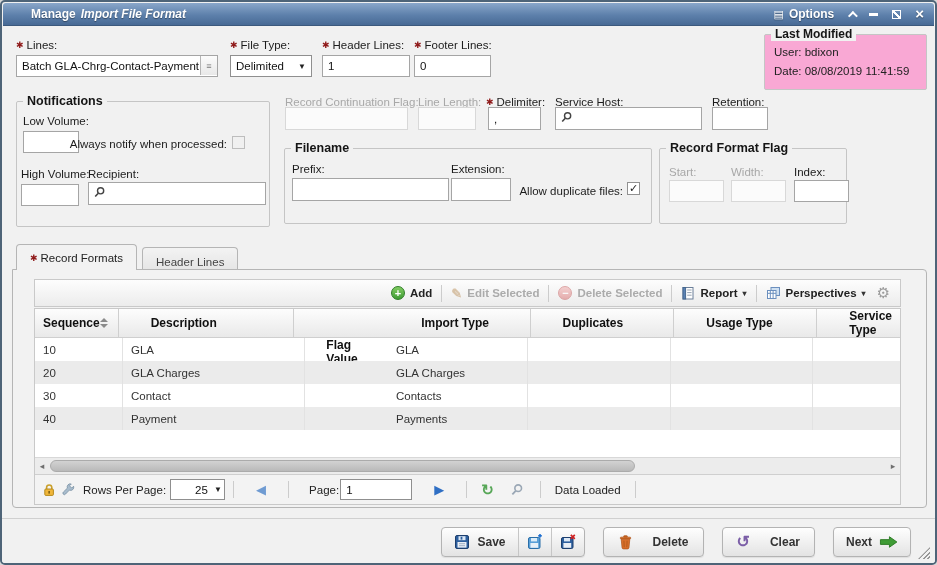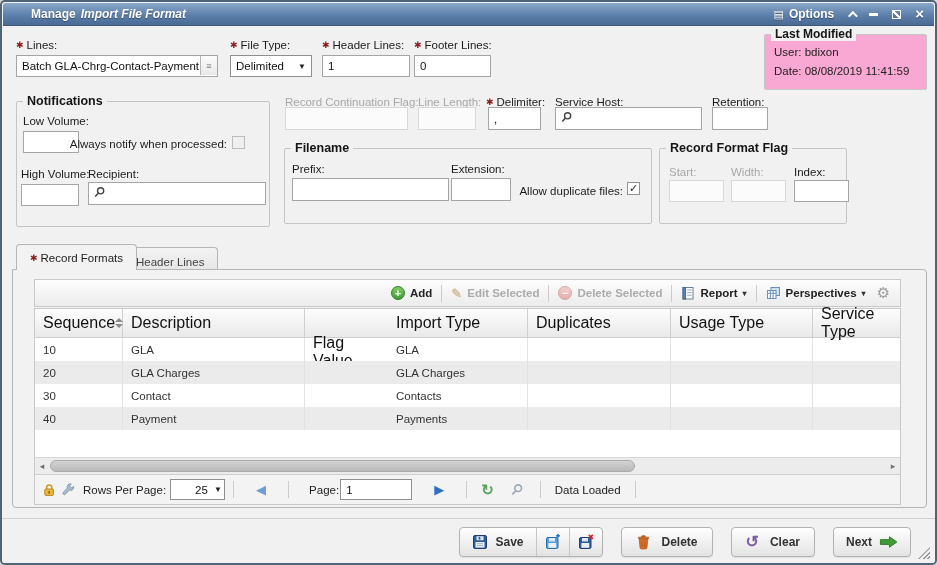--- a/index.html
+++ b/index.html
@@ -30,35 +30,35 @@
   .srch{position:absolute;left:5px;top:4px;}
   .has-ic input{padding-left:22px;}
   .fieldset{position:absolute;border:1px solid #c5c5c5;border-radius:2px;}
   .legend{position:absolute;top:-8px;left:6px;background:#f1f1f1;padding:0 4px;font-weight:bold;font-size:12.5px;color:#151515;white-space:nowrap;}
   .cb{position:absolute;width:13px;height:13px;border:1px solid #919191;background:#fff;display:flex;align-items:center;justify-content:center;font-size:11px;color:#222;cursor:pointer;}
   .cb.off{background:#f0f0f0;border-color:#bdbdbd;}
   .lmtext{position:absolute;font-size:11.5px;color:#222;white-space:nowrap;}
   
   .tab{position:absolute;display:flex;align-items:center;padding:0 13px;border:1px solid #b5b5b5;border-bottom:none;border-radius:4px 4px 0 0;font-size:11.5px;color:#222;cursor:pointer;white-space:nowrap;}
   .tab.active{left:14px;top:242px;height:26px;background:#f2f2f2;z-index:3;}
-  .tab.idle{left:120px;top:245px;height:28px;background:linear-gradient(#f3f3f3,#e2e2e2);color:#444;z-index:1;}
+  .tab.idle{left:140px;top:245px;height:28px;background:linear-gradient(#f3f3f3,#e2e2e2);color:#444;z-index:1;}
   .panel{position:absolute;left:10px;top:267px;width:915px;height:239px;background:#f2f2f2;border:1px solid #b5b5b5;border-radius:0 4px 4px 4px;z-index:2;}
   .gtoolbar{position:absolute;left:21px;top:9px;width:867px;height:28px;border:1px solid #c9c9c9;background:linear-gradient(#fdfdfd,#ececec);display:flex;align-items:center;justify-content:flex-end;gap:9px;padding:0 10px;font-size:11.5px;font-weight:bold;color:#222;}
   .tbtn{display:flex;align-items:center;gap:5px;cursor:pointer;white-space:nowrap;}
   .tbtn.dis{color:#ababab;cursor:default;}
   .vsep{width:1px;height:17px;background:#cccccc;}
   .circ{width:14px;height:14px;border-radius:50%;display:inline-flex;align-items:center;justify-content:center;color:#fff;font:bold 11px/11px "Liberation Sans",sans-serif;}
   .addc{background:linear-gradient(#82cc62,#3f9c35);border:1px solid #2e7d27;}
   .delc{background:linear-gradient(#f0a8a8,#d96a6a);border:1px solid #c05555;opacity:.5;}
   .pencil{color:#c09a6a;opacity:.55;font-size:13px;}
   .carS{font-size:8px;color:#333;}
   .gear{font-size:15px;color:#9c9c9c;font-weight:normal;margin-left:2px;cursor:pointer;}
   
   .gframe{position:absolute;left:21px;top:38px;width:867px;height:197px;border:1px solid #c9c9c9;background:#fff;display:flex;flex-direction:column;}
-  .ghead{height:29px;display:flex;background:linear-gradient(#fdfdfd,#e9e9e9);border-bottom:1px solid #cfcfcf;font-size:16px;font-weight:normal;color:#111;flex:none;}
+  .ghead{height:29px;display:flex;background:linear-gradient(#fdfdfd,#e9e9e9);border-bottom:1px solid #cfcfcf;font-size:12px;font-weight:bold;color:#111;flex:none;gap:24px;}
   .hc{display:flex;align-items:center;padding:0 8px;border-right:1px solid #cfcfcf;cursor:pointer;}
   .grow{height:23px;display:flex;font-size:11.5px;color:#333;flex:none;cursor:pointer;}
   .grow.alt{background:#ebebeb;}
   .gc{display:flex;align-items:center;padding:0 8px;border-right:1px solid #e2e2e2;overflow:hidden;white-space:nowrap;}
   .c0{width:88px;}.c1{width:182px;}.c2{width:83px;margin-top:43px;}.c3{width:140px;text-align:right;}.c4{width:143px;}.c5{width:142px;}.c6{flex:1;border-right:none;}
   .sort{display:inline-flex;flex-direction:column;gap:2px;margin-left:auto;margin-right:2px;}
   .sort i{width:0;height:0;border-left:4px solid transparent;border-right:4px solid transparent;}
   .sort .up{border-bottom:4px solid #8b8b8b;}
   .sort .dn{border-top:4px solid #8b8b8b;}
   .gfill{flex:1;background:#fff;}
@@ -67,21 +67,21 @@
   .sthumb{position:absolute;left:15px;top:2px;width:585px;height:12px;border-radius:6px;background:linear-gradient(#d2d2d2,#b9b9b9);border:1px solid #ababab;cursor:grab;}
   .pager{height:30px;flex:none;border-top:1px solid #cfcfcf;background:#f3f3f3;display:flex;align-items:center;gap:8px;padding:0 7px;font-size:11.5px;color:#222;}
   .pgsel{position:static;height:21px;width:55px;}
   .pgin{position:static;width:72px;height:21px;border-color:#8f8f8f;}
   .parr{font-size:13px;cursor:pointer;}
   .refresh{color:#58a758;font-size:15px;font-weight:bold;cursor:pointer;}
   .pglass{cursor:pointer;}
   
   .footer{position:absolute;left:0;top:516px;width:100%;height:47px;border-top:1px solid #d0d0d0;display:flex;align-items:center;justify-content:flex-end;gap:8px;padding-right:24px;background:#f1f1f1;}
   .fbtn,.btn-seg{height:30px;border:1px solid #b3b3b3;border-radius:4px;background:linear-gradient(#fefefe,#e3e3e3);display:flex;align-items:center;font-size:12px;font-weight:bold;color:#333;box-shadow:0 1px 1px rgba(0,0,0,.08);}
-  .fbtn{padding:0 14px;gap:11px;cursor:pointer;}
+  .fbtn{padding:0 14px;gap:20px;cursor:pointer;}
   .btn-seg{padding:0;}
   .seg{display:flex;align-items:center;gap:7px;height:100%;padding:0 12px;border-right:1px solid #c6c6c6;cursor:pointer;}
   .seg:last-child{border-right:none;}
   .seg.icon-only{padding:0 8px;}
   .grip{position:absolute;right:5px;bottom:4px;width:12px;height:12px;background:repeating-linear-gradient(135deg,transparent 0 2px,#979797 2px 3.2px);clip-path:polygon(100% 0,100% 100%,0 100%);cursor:nwse-resize;}
 </style>
 </head>
 <body>
 
 <div class="window">

